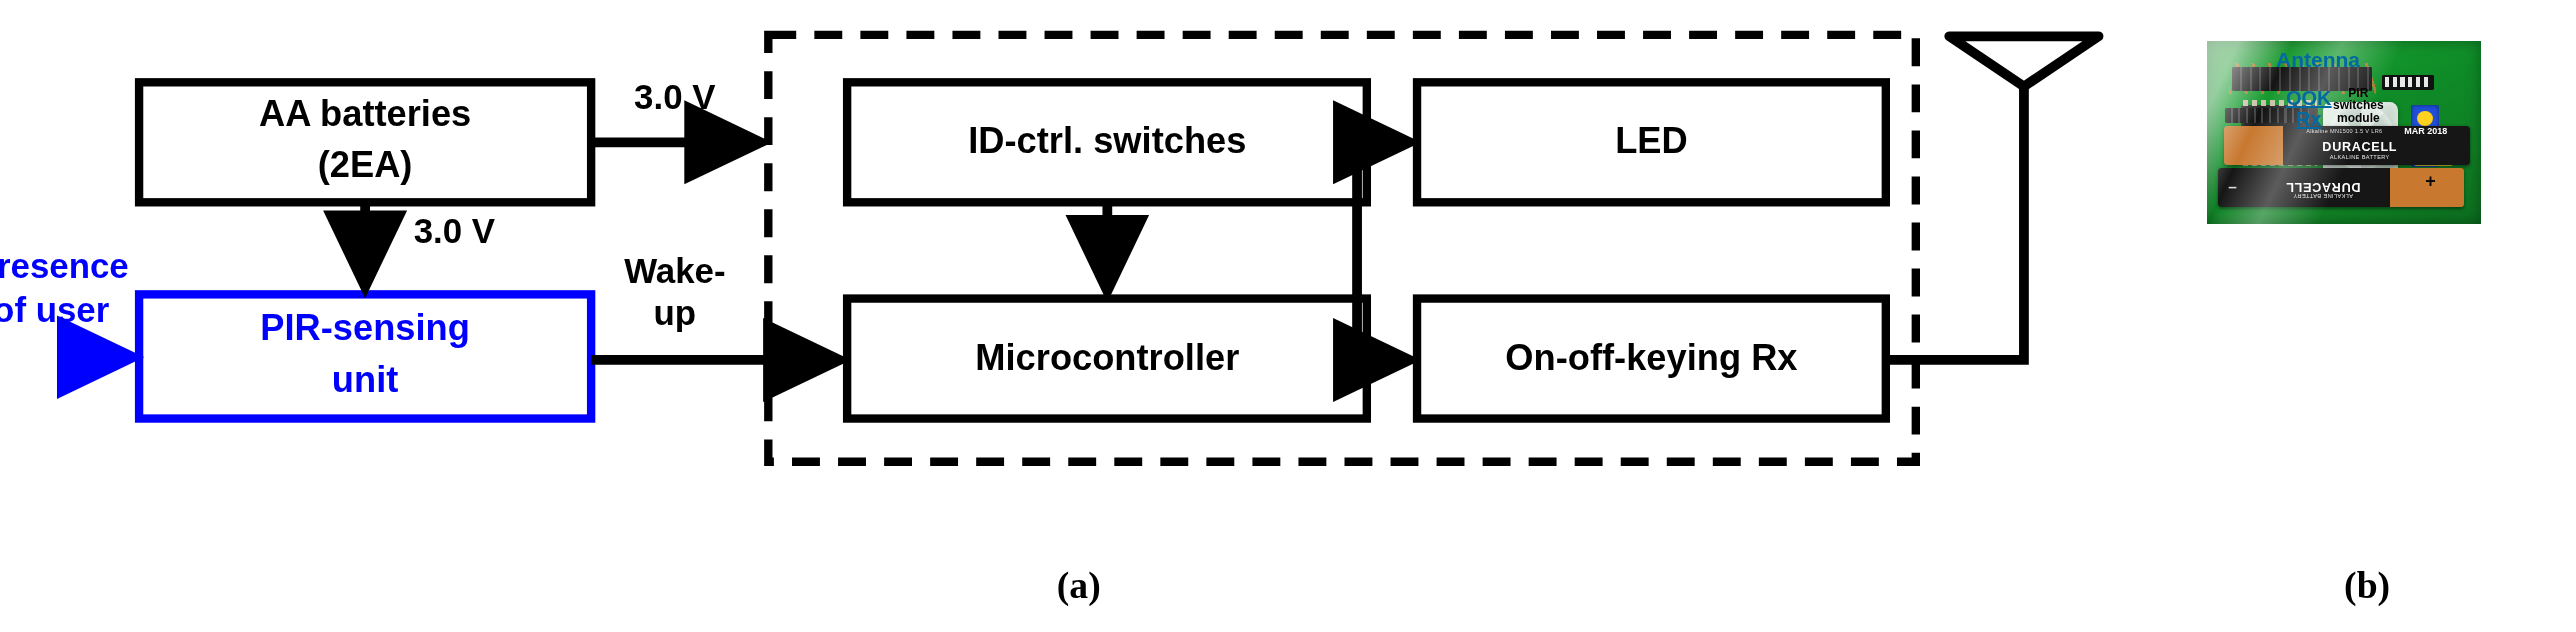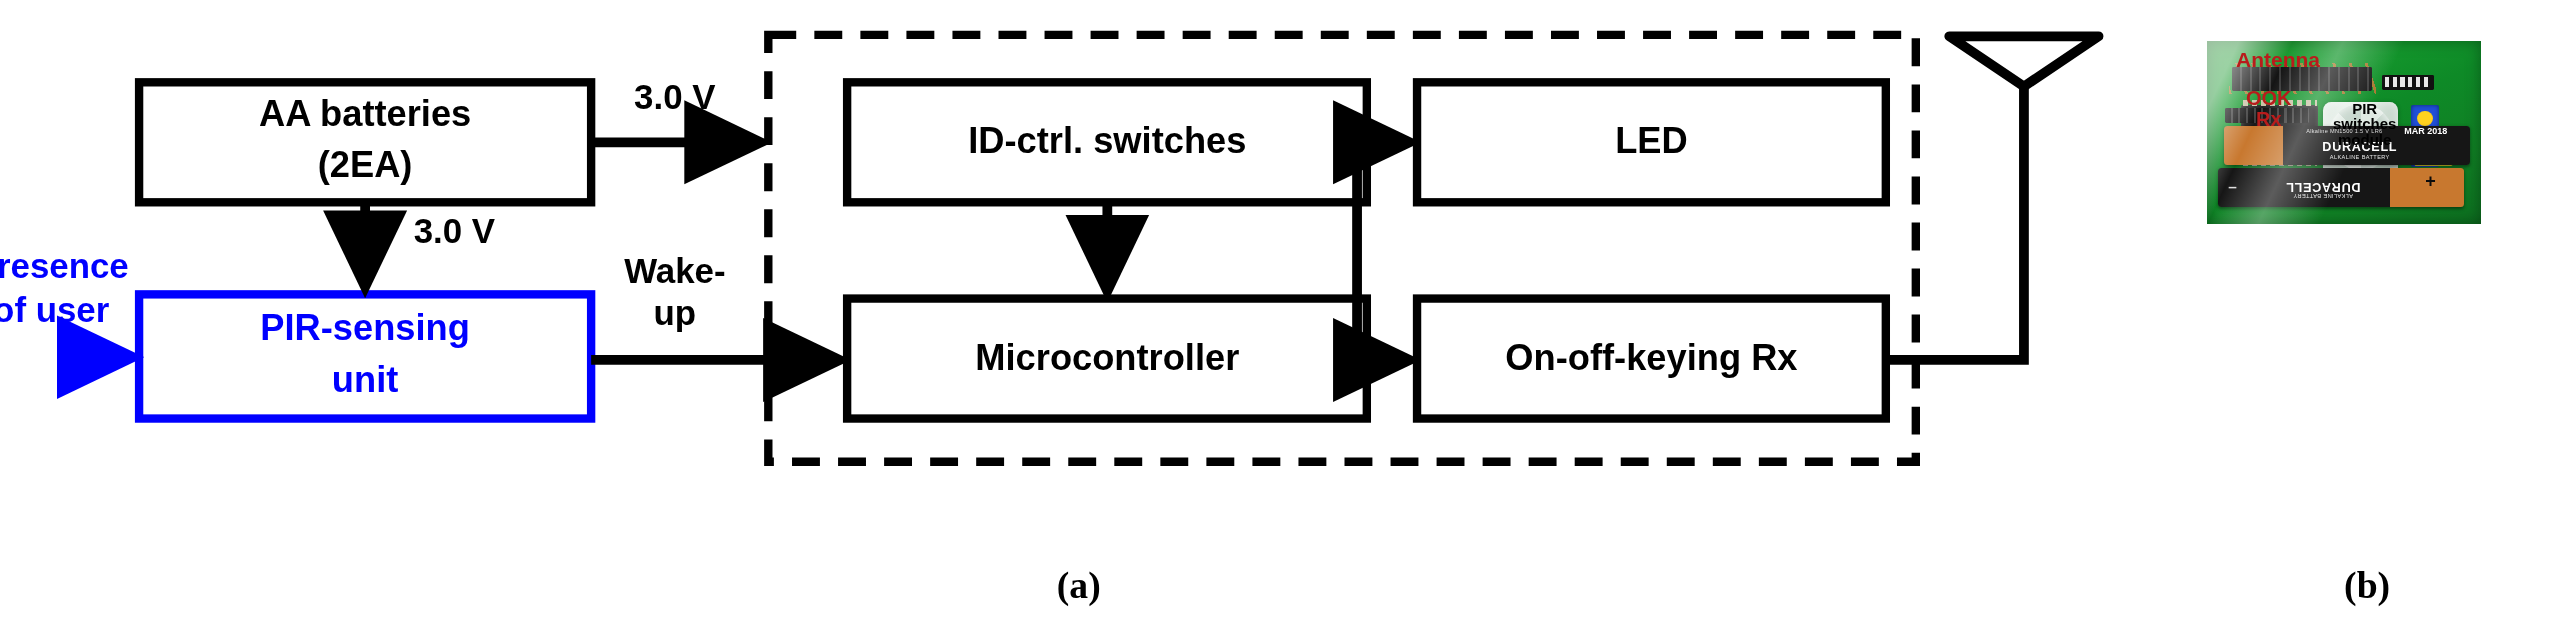--- a/index.html
+++ b/index.html
@@ -73,25 +73,25 @@
   .jconn{position:absolute;left:18px;top:67px;width:84px;height:15.4px;
        background:repeating-linear-gradient(90deg,#101010 0 5.6px,#3d3d3d 5.6px 7.7px);border-radius:1.4px;}
   .ywire{position:absolute;left:209px;top:117px;width:38px;height:8.4px;background:#e8d92b;
        transform:skewX(-24deg);border-radius:1.4px;}
   .plus{position:absolute;left:218px;top:130px;color:#0b0b0b;font-size:18px;font-weight:bold;
        font-family:"Liberation Sans",sans-serif;}
   .minus{position:absolute;left:21px;top:137px;color:#ddd;font-size:15.4px;font-weight:bold;
        font-family:"Liberation Sans",sans-serif;}
   .pcap{position:absolute;font-family:"Liberation Sans",sans-serif;font-weight:bold;
         white-space:nowrap;line-height:1.05;}
-  .pcap.white{color:#b91c1c;}
+  .pcap.white{color:#0369a1;margin-left:40px;}
   .pcap.black{color:#000000;}
   #lbl-antenna{left:40px;top:29px;font-size:21px;}
-  #lbl-ookrx{left:50px;top:68px;font-size:20px;text-align:center;}
-  #lbl-pirmod{left:137px;top:81px;font-size:15px;text-align:center;}
+  #lbl-ookrx{left:50px;top:68px;font-size:20px;text-align:center;text-decoration:underline;}
+  #lbl-pirmod{left:137px;top:67px;font-size:12px;text-align:center;}
 </style>
 </head>
 <body>
 
 <div id="figure">
 
   <svg id="diagram" viewBox="0 0 3690 906">
     <defs>
       <marker id="ah" markerWidth="9" markerHeight="9" refX="7.6" refY="4.5" orient="auto" markerUnits="strokeWidth">
         <path d="M0,0.2 L9,4.5 L0,8.8 Z" fill="#000"></path>

